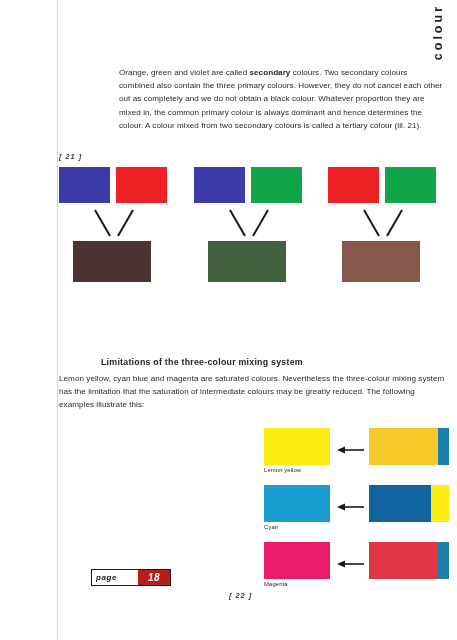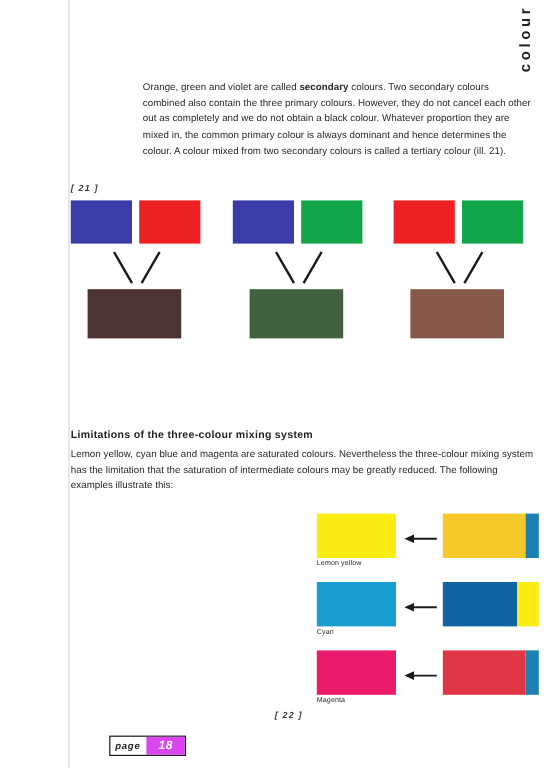--- a/index.html
+++ b/index.html
@@ -68,20 +68,21 @@
   .p-lemon  { left: 59px;  top: 430px; width: 194px; }
 
   .section-head {
     position: absolute;
     left: 59px;
     top: 357px;
     font-size: 8.8px;
     font-weight: 700;
     letter-spacing: 0.25px;
     color: #231f20;
+    padding-left: 42px;
   }
 
   
   .fig-label {
     position: absolute;
     font-size: 7.4px;
     font-style: italic;
     font-weight: 700;
     letter-spacing: 1px;
     color: #3a3a3a;
@@ -161,44 +162,45 @@
     height: 37px;
     display: flex;
   }
   .mix-main  { height: 100%; }
   .mix-trace { height: 100%; }
 
   
   .pagemark {
     position: absolute;
     left: 91px;
-    top: 613px;
+    top: 569px;
     height: 15px;
     border: 1.2px solid #1a1a1a;
     display: flex;
     align-items: stretch;
     background: #ffffff;
+    gap: 16px;
   }
   .pagemark .pm-word {
     display: flex;
     align-items: center;
     padding: 0 5px 0 4px;
     font-size: 8px;
     font-style: italic;
     font-weight: 700;
     letter-spacing: 0.6px;
     color: #1a1a1a;
   }
   .pagemark .pm-num {
     display: flex;
     align-items: center;
     justify-content: center;
     min-width: 24px;
     padding: 0 4px;
-    background: #d946ef;
+    background: #b91c1c;
     color: #ffffff;
     font-size: 10px;
     font-style: italic;
     font-weight: 700;
     letter-spacing: 0.4px;
   }
 </style>
 </head>
 <body>
 

